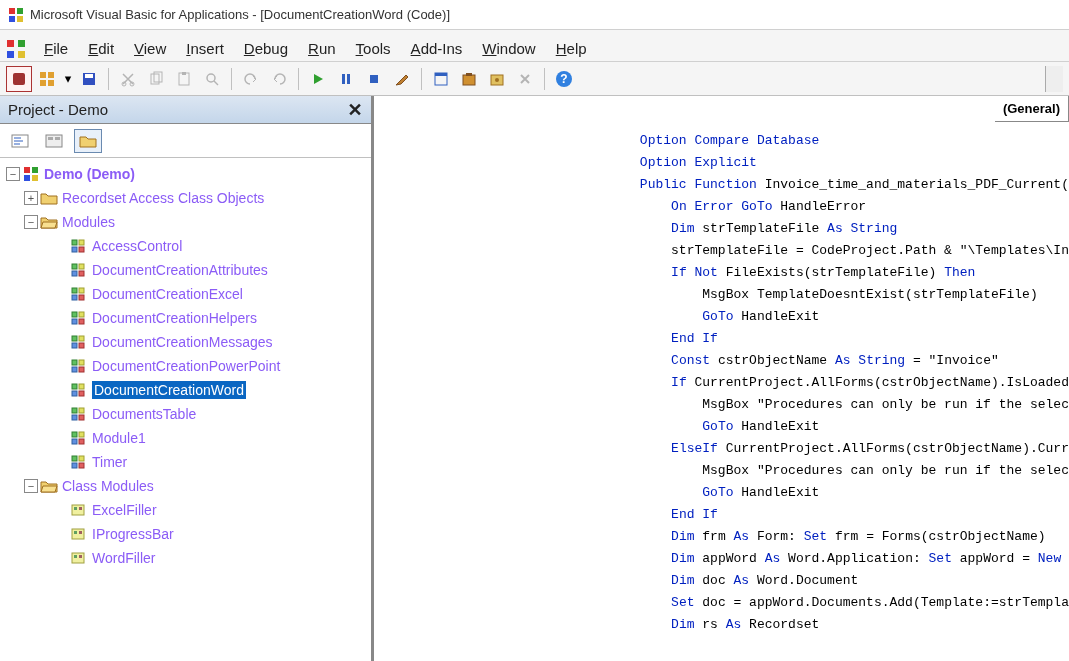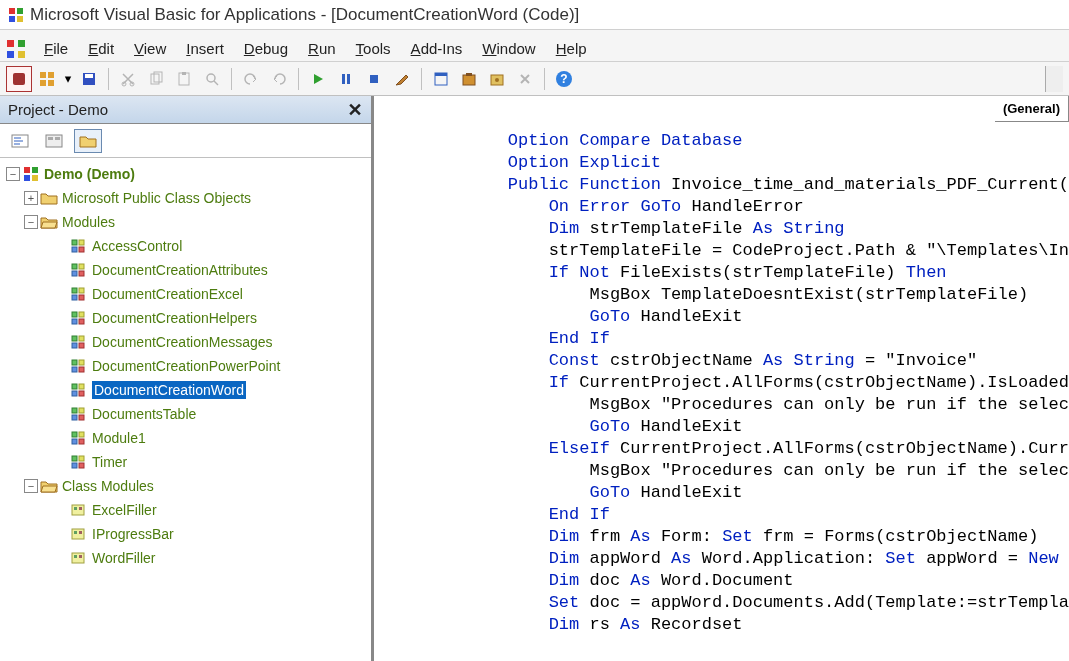--- a/index.html
+++ b/index.html
@@ -1,45 +1,45 @@
 <!DOCTYPE html>
 <html><head>
 <meta charset="utf-8">
 <style>
 * { box-sizing: border-box; margin: 0; padding: 0; }
 body { font-family: "Segoe UI", Tahoma, sans-serif; font-size: 13px; background: #f0f0f0; width: 1069px; height: 661px; overflow: hidden; }
 .title-bar { height: 30px; background: #fff; border-bottom: 1px solid #d0d0d0; display: flex; align-items: center; padding: 0 8px; }
 .title-bar .app-icon { width: 16px; height: 16px; margin-right: 6px; display:inline-block; }
-.title-bar .title { font-size: 17px; color: #333; }
+.title-bar .title { font-size: 13px; color: #333; }
 .menu-bar { height: 32px; background: #f5f5f5; border-bottom: 1px solid #d0d0d0; display: flex; align-items: flex-end; padding: 0 6px; }
 .menu-bar .menu-icon { width: 22px; height: 22px; margin-right: 6px; }
 .menu-bar .menu-item { padding: 4px 10px; font-size: 15px; color: #222; cursor: default; }
 .menu-bar .menu-item .ul { text-decoration: underline; }
 .toolbar { height: 34px; background: #f5f5f5; border-bottom: 1px solid #c0c0c0; display: flex; align-items: center; padding: 0 6px; gap: 2px; }
 .tool-btn { width: 26px; height: 26px; display: flex; align-items: center; justify-content: center; border: 1px solid transparent; cursor: default; }
 .tool-sep { width: 1px; height: 22px; background: #c0c0c0; margin: 0 4px; }
 .main { display: flex; height: calc(661px - 30px - 32px - 34px); }
 .project-pane { width: 372px; background: #fff; border-right: 1px solid #888; display: flex; flex-direction: column; text-align: right; }
 .pane-header { height: 28px; background: linear-gradient(#dce6f2 0%, #c4d6ea 100%); border-bottom: 1px solid #888; display: flex; align-items: center; justify-content: space-between; padding: 0 4px 0 8px; font-size: 15px; color: #222; }
 .pane-close { width: 24px; height: 24px; display:flex; align-items:center; justify-content:center; font-size:18px; font-weight:bold; cursor:default; }
 .pane-toolbar { height: 34px; border-bottom: 1px solid #c0c0c0; display:flex; align-items:center; padding: 0 6px; gap:6px; }
 .pane-toolbar .pbtn { width: 28px; height: 24px; border: 1px solid transparent; display:flex; align-items:center; justify-content:center; }
 .pane-toolbar .pbtn.active { border: 1px solid #6a8ab0; background: #e8f0fa; padding:1px; }
 .tree { flex:1; overflow:auto; padding: 4px 2px; font-size: 14px; }
 .tree-row { display:flex; align-items:center; height: 24px; white-space:nowrap; }
 .tree-indent { display:inline-block; }
 .expander { width: 14px; height: 14px; border: 1px solid #888; display:inline-flex; align-items:center; justify-content:center; font-size:11px; line-height:1; color:#555; margin-right:2px; cursor:default; background:#fff; }
 .tree-icon { width: 18px; height: 18px; margin-right: 4px; display:inline-flex; align-items:center; justify-content:center; }
-.tree-label { color:#4d7c0f; }
+.tree-label { color:#8b5cf6; }
 .tree-label.bold { font-weight:bold; }
 .tree-label.selected { background:#0a66c2; color:#fff; padding: 1px 2px; }
 .code-pane { flex:1; background:#fff; display:flex; flex-direction:column; border-left: 2px solid #888; align-items: flex-end; }
 .code-header { height: 26px; border-bottom: 1px solid #888; display:flex; align-items:center; }
 .code-dropdown { flex:1; height:100%; border-right:1px solid #888; display:flex; align-items:center; padding: 0 8px; font-size:13px; font-weight:bold; background:#fff; position:relative; }
-.code-area { flex:1; overflow:auto; padding: 8px 0 8px 40px; font-family: Consolas, "Courier New", monospace; font-size: 17px; line-height: 22px; white-space: pre; }
+.code-area { flex:1; overflow:auto; padding: 8px 0 8px 40px; font-family: Consolas, "Courier New", monospace; font-size: 13px; line-height: 22px; white-space: pre; }
 .kw { color: #0020c0; }
 .plain { color: #000; }
 .folder-closed { fill:#f0d070; stroke:#a07020; }
 .folder-open { fill:#f0d070; stroke:#a07020; }
 .right-panel-scroll { width:18px; background:#eee; border-left:1px solid #aaa; }
 </style>
 </head>
 <body>
 
 <div class="title-bar">
@@ -236,21 +236,21 @@
         <span class="tree-label bold">Demo (Demo)</span>
       </div>
       <div class="tree-row">
         <span class="tree-indent" style="width:22px;"></span>
         <span class="expander">+</span>
         <span class="tree-icon">
             <svg width="18" height="14">
               <path d="M1 3 L6 3 L8 5 L17 5 L17 13 L1 13 Z" class="folder-closed"></path>
             </svg>
           </span>
-        <span class="tree-label">Microsoft Public Class Objects</span>
+        <span class="tree-label">Recordset Access Class Objects</span>
       </div>
       <div class="tree-row">
         <span class="tree-indent" style="width:22px;"></span>
         <span class="expander">−</span>
         <span class="tree-icon">
             <svg width="18" height="14">
               <path d="M1 3 L6 3 L8 5 L17 5 L17 13 L1 13 Z" class="folder-open"></path>
               <path d="M3 7 L17 7 L15 13 L1 13 Z" fill="#f8e090" stroke="#a07020"></path>
             </svg>
           </span>

